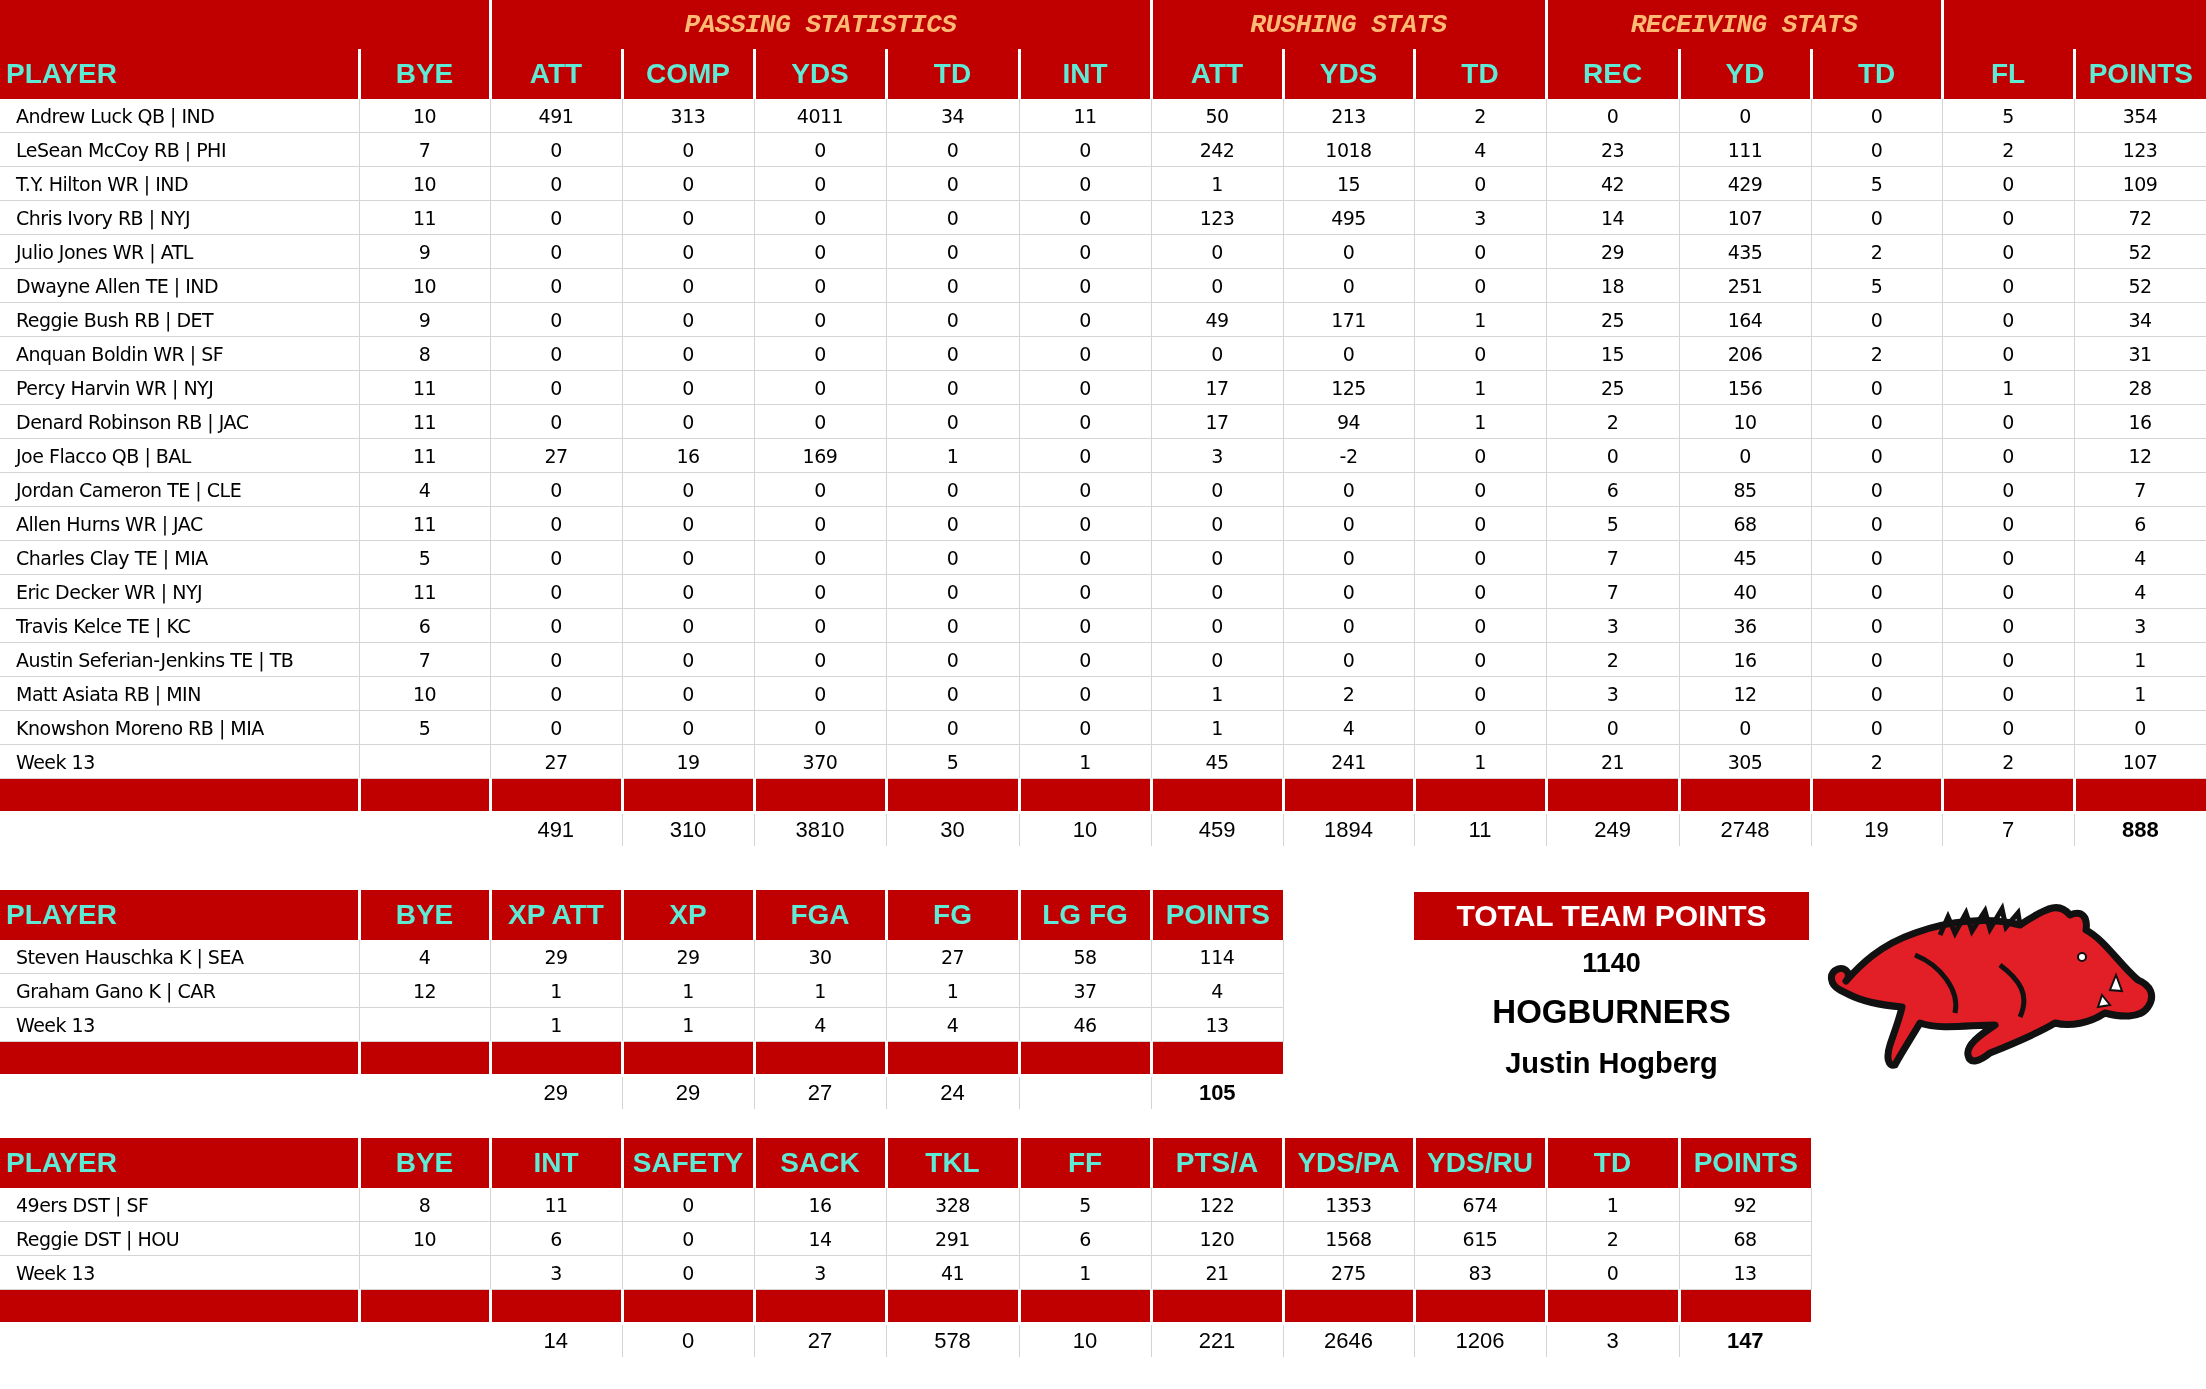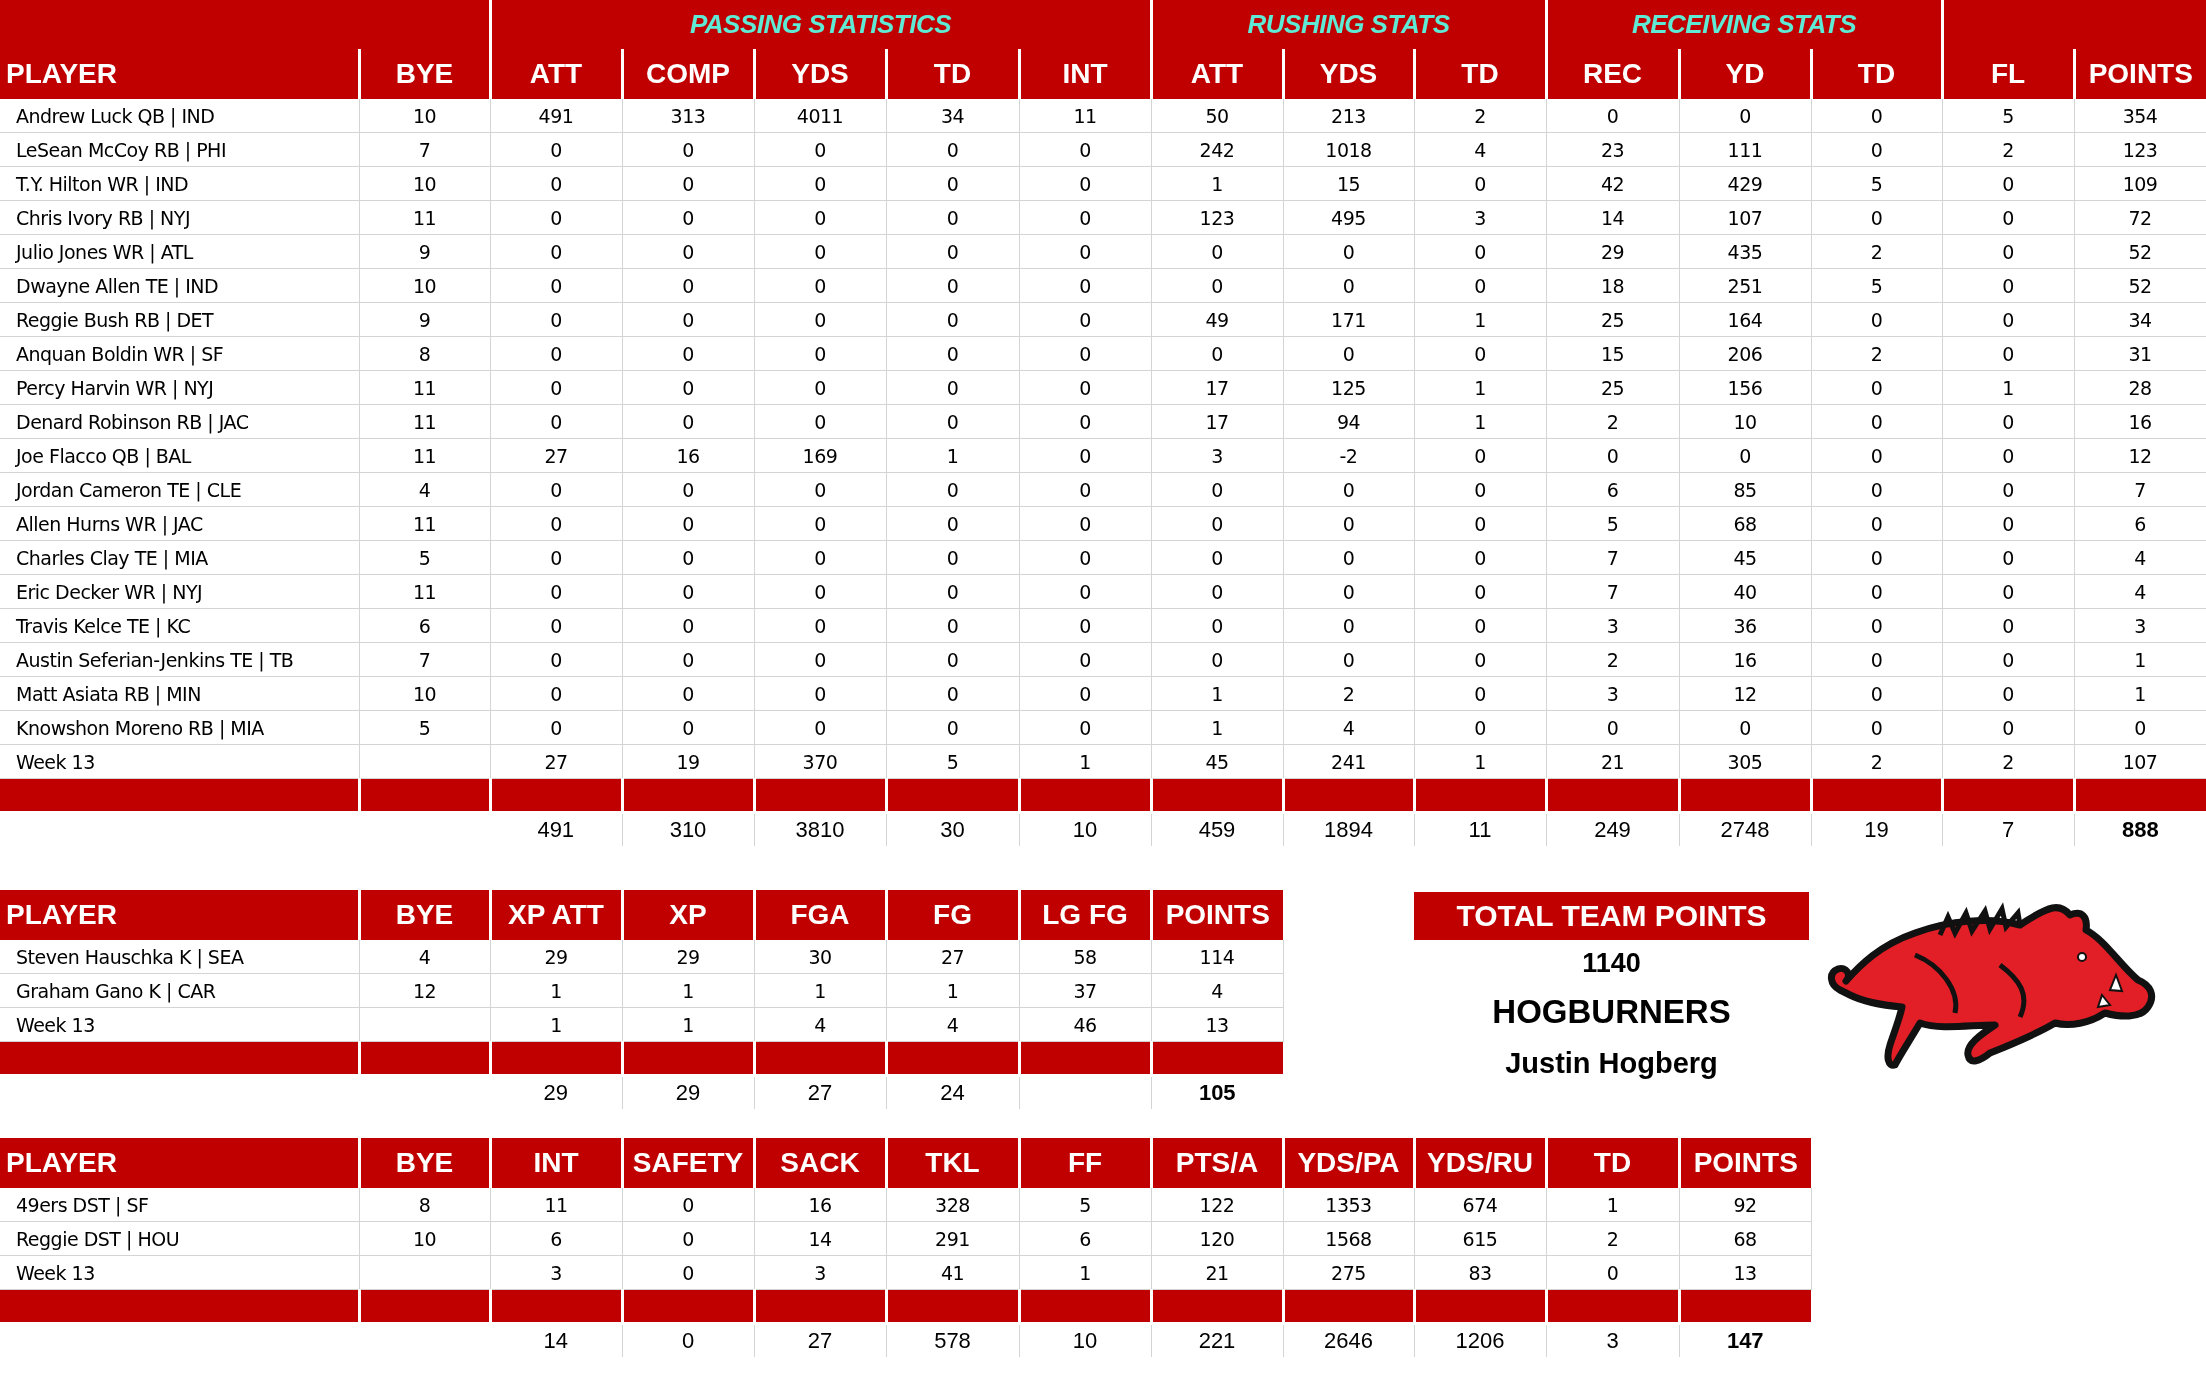--- a/index.html
+++ b/index.html
@@ -3,25 +3,25 @@
 <meta charset="utf-8">
 <style>
   html, body { margin:0; padding:0; background:#ffffff; }
   body { width:2206px; height:1389px; position:relative; overflow:hidden;
          font-family:"Liberation Sans", sans-serif; color:#000; }
   .tbl { position:absolute; left:0; border-collapse:collapse; table-layout:fixed; }
   .tbl td { padding:0; height:33px; font-size:21px; text-align:center; vertical-align:middle;
             border-right:1px solid #d4d4d4; border-bottom:1px solid #d4d4d4;
             font-family:"DejaVu Sans", sans-serif; font-size:19px; letter-spacing:-0.5px; }
   .tbl td.name { text-align:left; padding-left:16px; white-space:nowrap; overflow:hidden; }
-  .tbl tr.hdr td { background:#c00000; color:#ffffff; font-family:"Liberation Sans", sans-serif;
+  .tbl tr.hdr td { background:#c00000; color:#5eead4; font-family:"Liberation Sans", sans-serif;
             font-weight:bold; font-size:28px; letter-spacing:0; height:50px;
             border-right:3px solid #fff; border-bottom:none; }
   .tbl tr.hdr td.name { padding-left:6px; }
-  .tbl tr.grp td { background:#c00000; color:#5eead4; font-family:Liberation Sans, sans-serif;
+  .tbl tr.grp td { background:#c00000; color:#fdba74; font-family:Liberation Mono, monospace;
             font-weight:bold; font-style:italic; font-size:26px; height:49px; border-bottom:none;
             border-right:3px solid #fff; }
   .tbl tr.redbar td { background:#c00000; height:32px; border-right:3px solid #fff;
             border-bottom:3px solid #fff; }
   .tbl tr.total td { height:32px; font-family:"Liberation Sans", sans-serif; font-size:22px;
             border-bottom:none; letter-spacing:0; }
   .tbl tr.total td.blank { border-right:none; }
   .tbl tr.total td.bold { font-weight:bold; }
   #main { top:0; width:2206px; }
   #kick { top:890px; width:1283px; }

